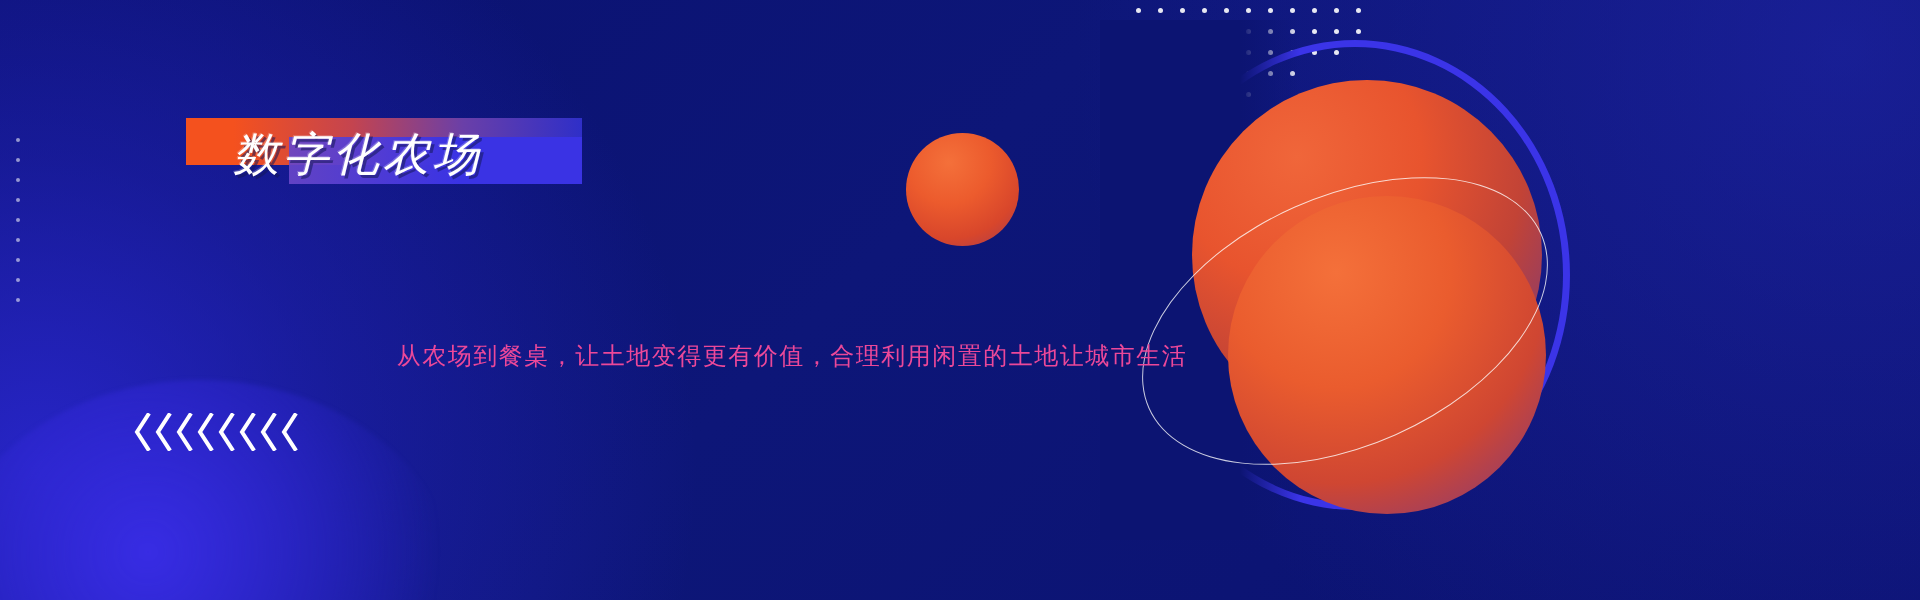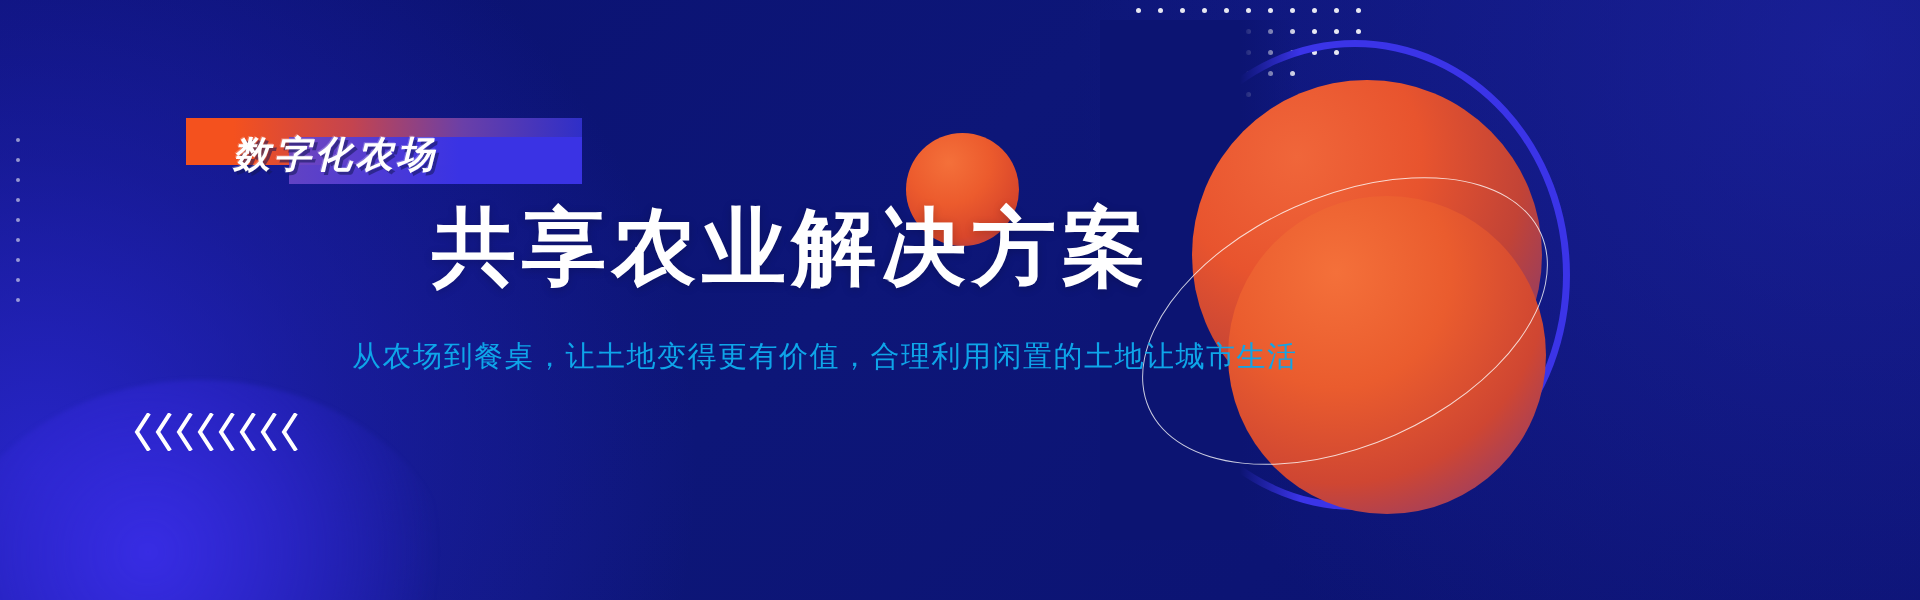--- a/index.html
+++ b/index.html
@@ -52,33 +52,33 @@
     transform:rotate(-24deg);}
 
   
   .badge{position:absolute;left:186px;top:118px;width:396px;height:66px;}
   .badge-orange{position:absolute;left:0;top:0;width:396px;height:47px;
     background:linear-gradient(90deg,#f4511e 0%,#f4511e 12%,#c4444f 42%,#6a3fa8 70%,#2f2fc8 100%);}
   .badge-blue{position:absolute;left:103px;top:19px;width:293px;height:47px;
     background:linear-gradient(90deg,rgba(104,70,200,.92) 0%, #3a33e4 58%, #3a33e4 100%);}
   .badge-text{position:absolute;left:47px;top:9px;width:350px;height:56px;
     display:flex;align-items:center;
-    font-size:37px;font-weight:700;font-style:italic;letter-spacing:4px;
+    font-size:46px;font-weight:400;font-style:italic;letter-spacing:4px;
     color:#ffffff;white-space:nowrap;
     text-shadow:3px 3px 0 rgba(20,24,90,.55), -1px -1px 0 rgba(255,255,255,.25);}
 
   
   .headline{position:absolute;left:432px;top:196px;width:740px;height:104px;
     display:flex;align-items:center;
     font-size:84px;font-weight:700;letter-spacing:6px;color:#ffffff;white-space:nowrap;
     text-shadow:0 2px 10px rgba(0,0,0,.18);}
 
   
   .subtitle{position:absolute;left:352px;top:330px;width:880px;
-    text-align:center;color:#0ea5e9;font-size:29px;line-height:52px;letter-spacing:1.5px;}
+    text-align:center;color:#ec4899;font-size:24px;line-height:52px;letter-spacing:1.5px;}
   .subtitle div{white-space:nowrap;}
 
   
   .chevrons{position:absolute;left:133px;top:413px;display:flex;gap:2px;}
   .chevrons svg{display:block;}
 </style>
 </head>
 <body>
 
 <div class="banner">
@@ -164,21 +164,20 @@
   <div class="sphere sphere-mid"></div>
 
   <div class="orbit"></div>
 
   <div class="badge">
     <div class="badge-orange"></div>
     <div class="badge-blue"></div>
     <div class="badge-text">数字化农场</div>
   </div>
 
-  <div class="headline">共享农业解决方案</div>
 
   <div class="subtitle">
     <div>从农场到餐桌，让土地变得更有价值，合理利用闲置的土地让城市生活</div>
   </div>
 
   <div class="chevrons" id="chevrons">
       <span>
         <svg width="19" height="38" viewBox="0 0 19 38">
           <path d="M15 2 L4 19 L15 36" fill="none" stroke="#ffffff" stroke-width="4" stroke-linecap="square"></path>
         </svg>

